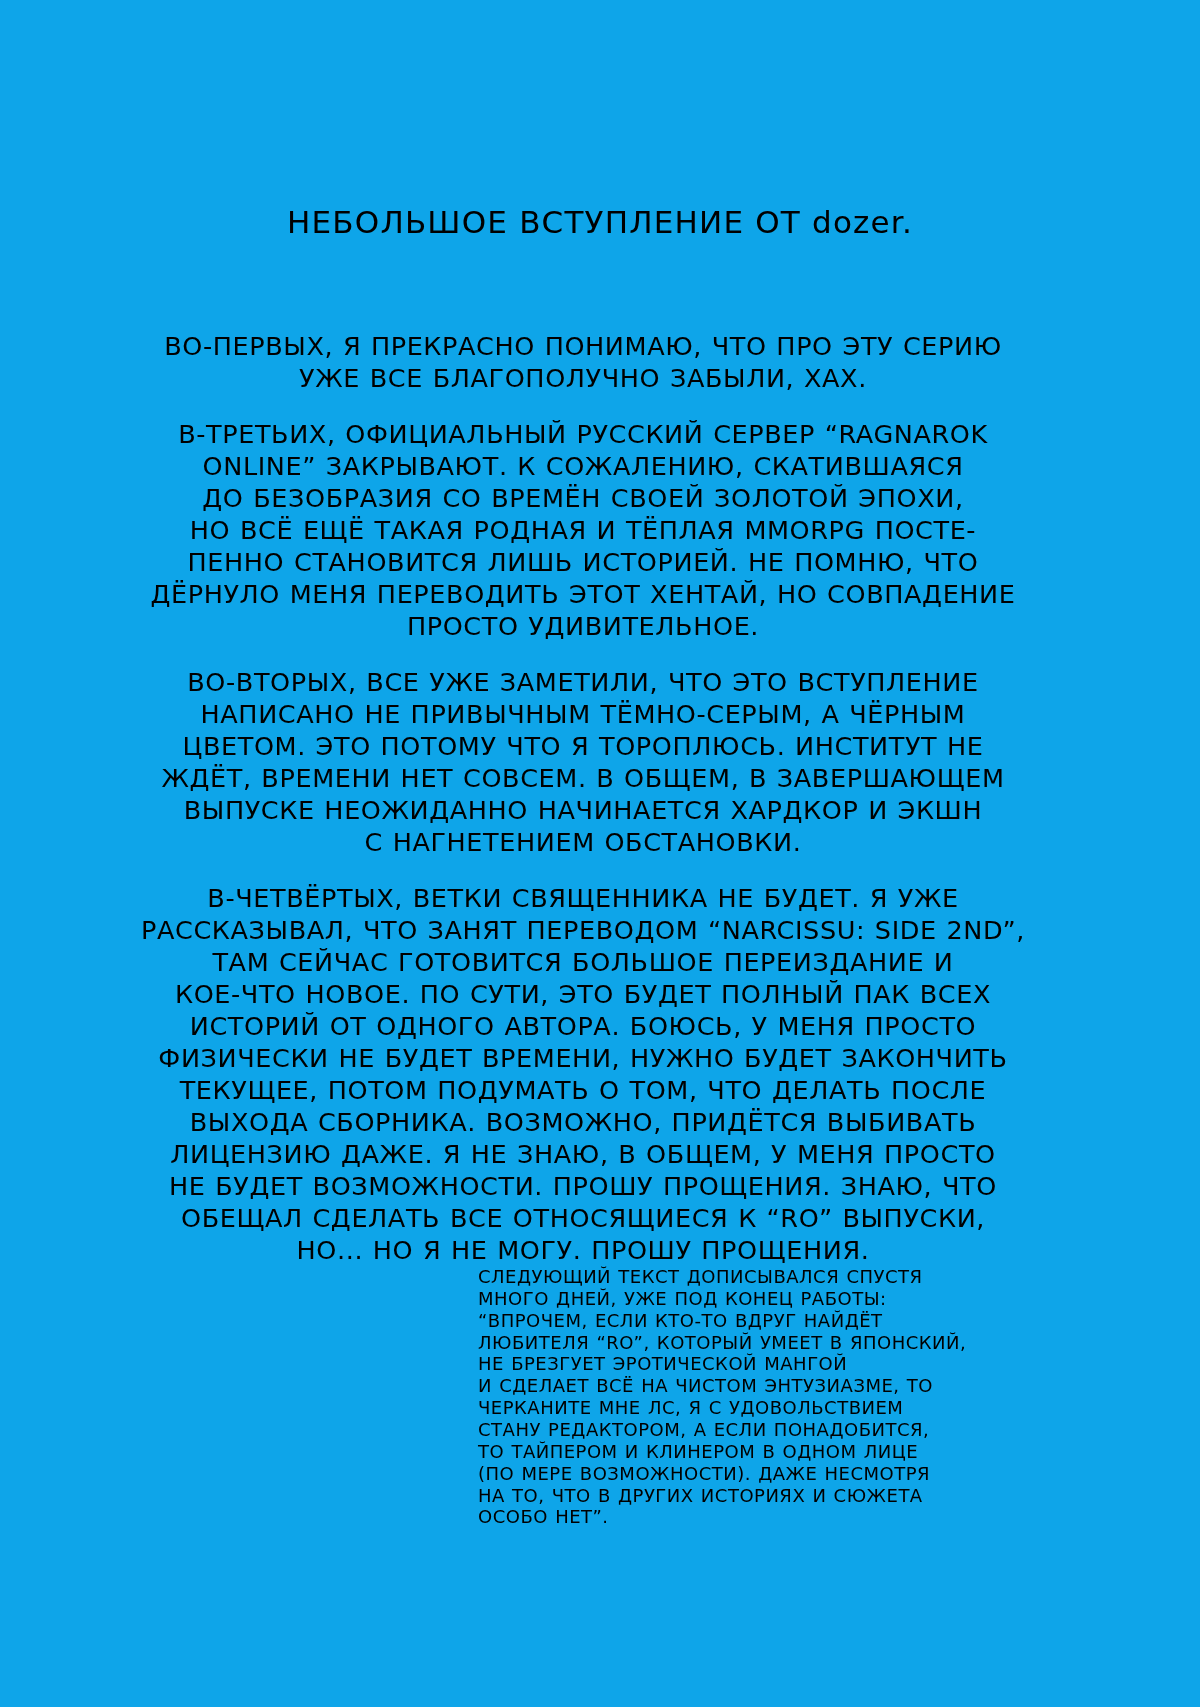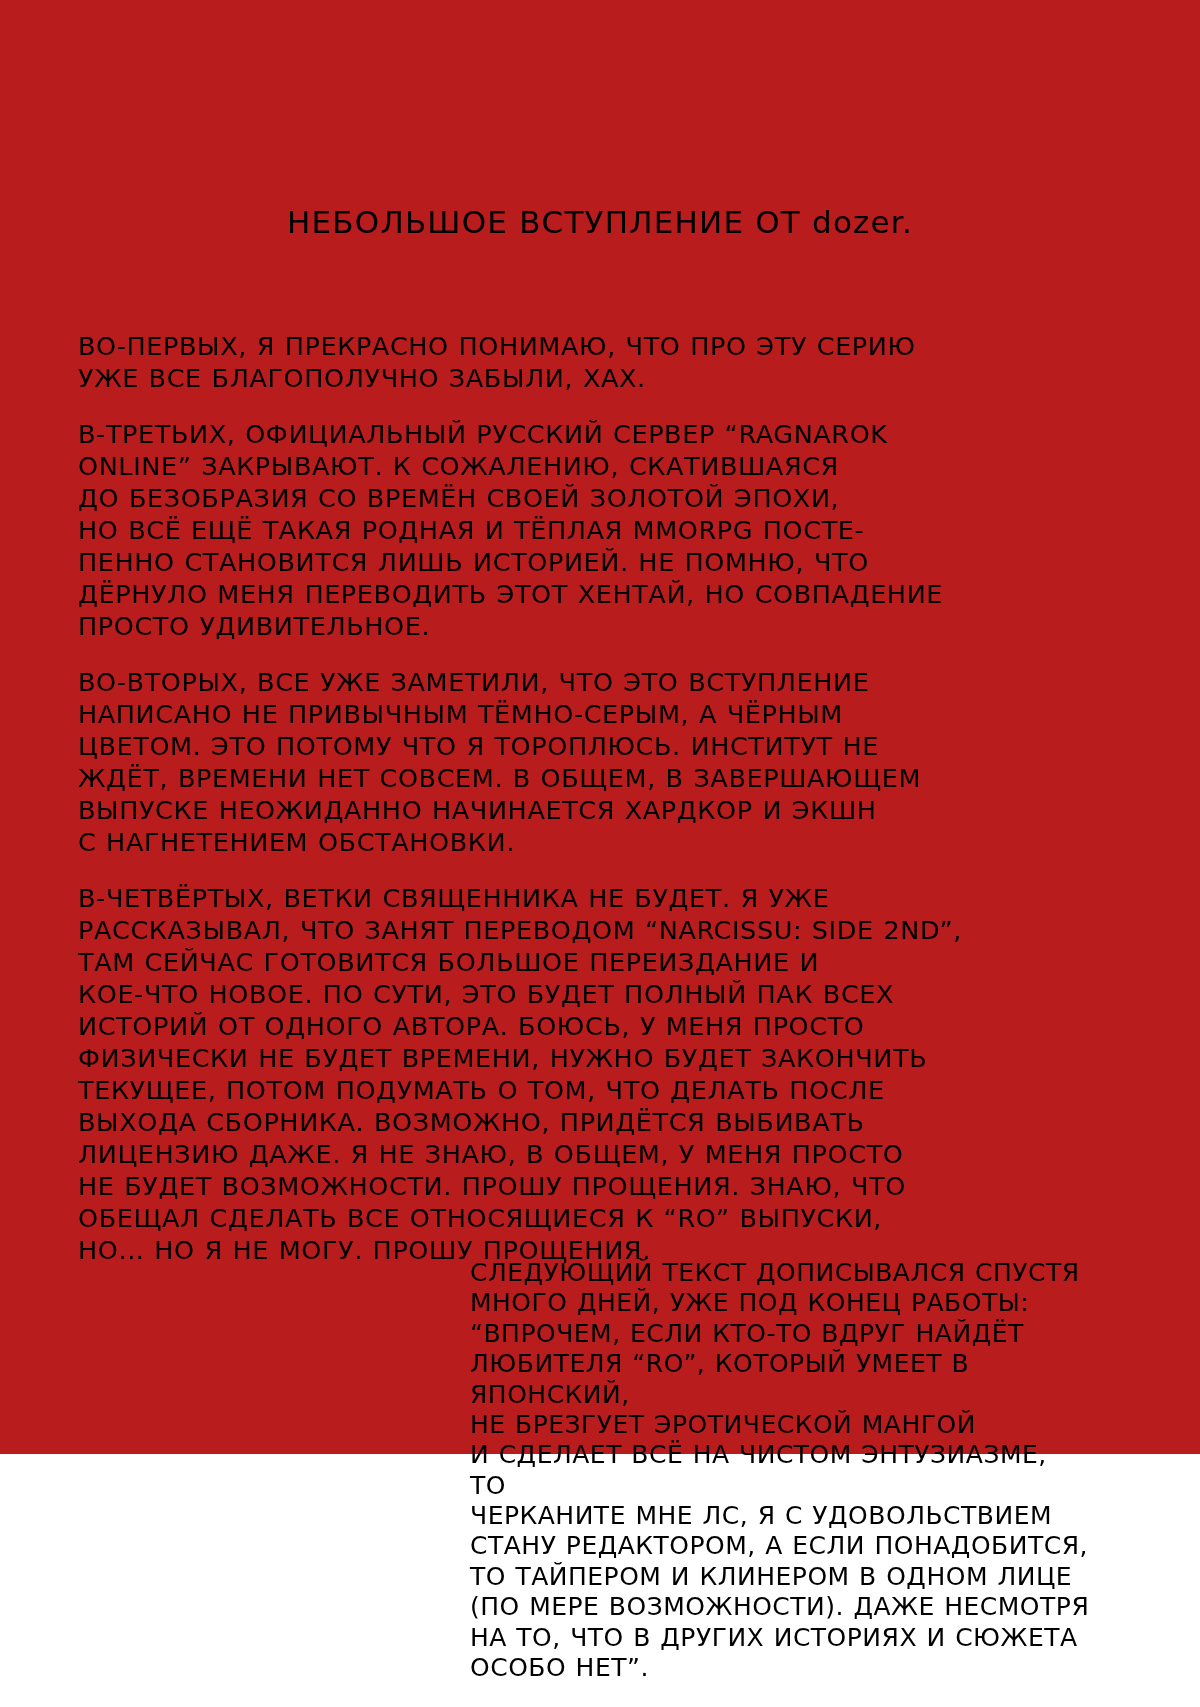--- a/index.html
+++ b/index.html
@@ -14,22 +14,22 @@
     overflow: hidden;
     font-family: "DejaVu Sans", sans-serif;
     color: #000000;
   }
 
   .page {
     position: absolute;
     left: 0;
     top: 0;
     width: 1200px;
-    height: 1454px;
-    background: #b91c1c;
+    height: 1707px;
+    background: #0ea5e9;
   }
 
   .title {
     position: absolute;
     left: 0;
     top: 205px;
     width: 1200px;
     text-align: center;
     font-size: 31px;
     letter-spacing: 1.2px;
@@ -45,34 +45,35 @@
     width: 1010px;
   }
 
   .para {
     font-size: 25.5px;
     line-height: 1.255;
     letter-spacing: 0.6px;
     margin: 0 0 24px 0;
     white-space: pre-wrap;
     word-spacing: 1px;
+    text-align: center;
   }
 
   .note-block {
     position: absolute;
     left: 470px;
     top: 1258px;
     width: 620px;
   }
 
   .note {
-    font-size: 25px;
+    font-size: 18px;
     line-height: 1.215;
     letter-spacing: 0.5px;
-    margin: 0;
+    margin: 8px;
     white-space: pre-wrap;
     word-spacing: 1px;
   }
 </style>
 </head>
 <body>
 
 <div class="page">
 
   <div class="title">НЕБОЛЬШОЕ ВСТУПЛЕНИЕ ОТ dozer.</div>

